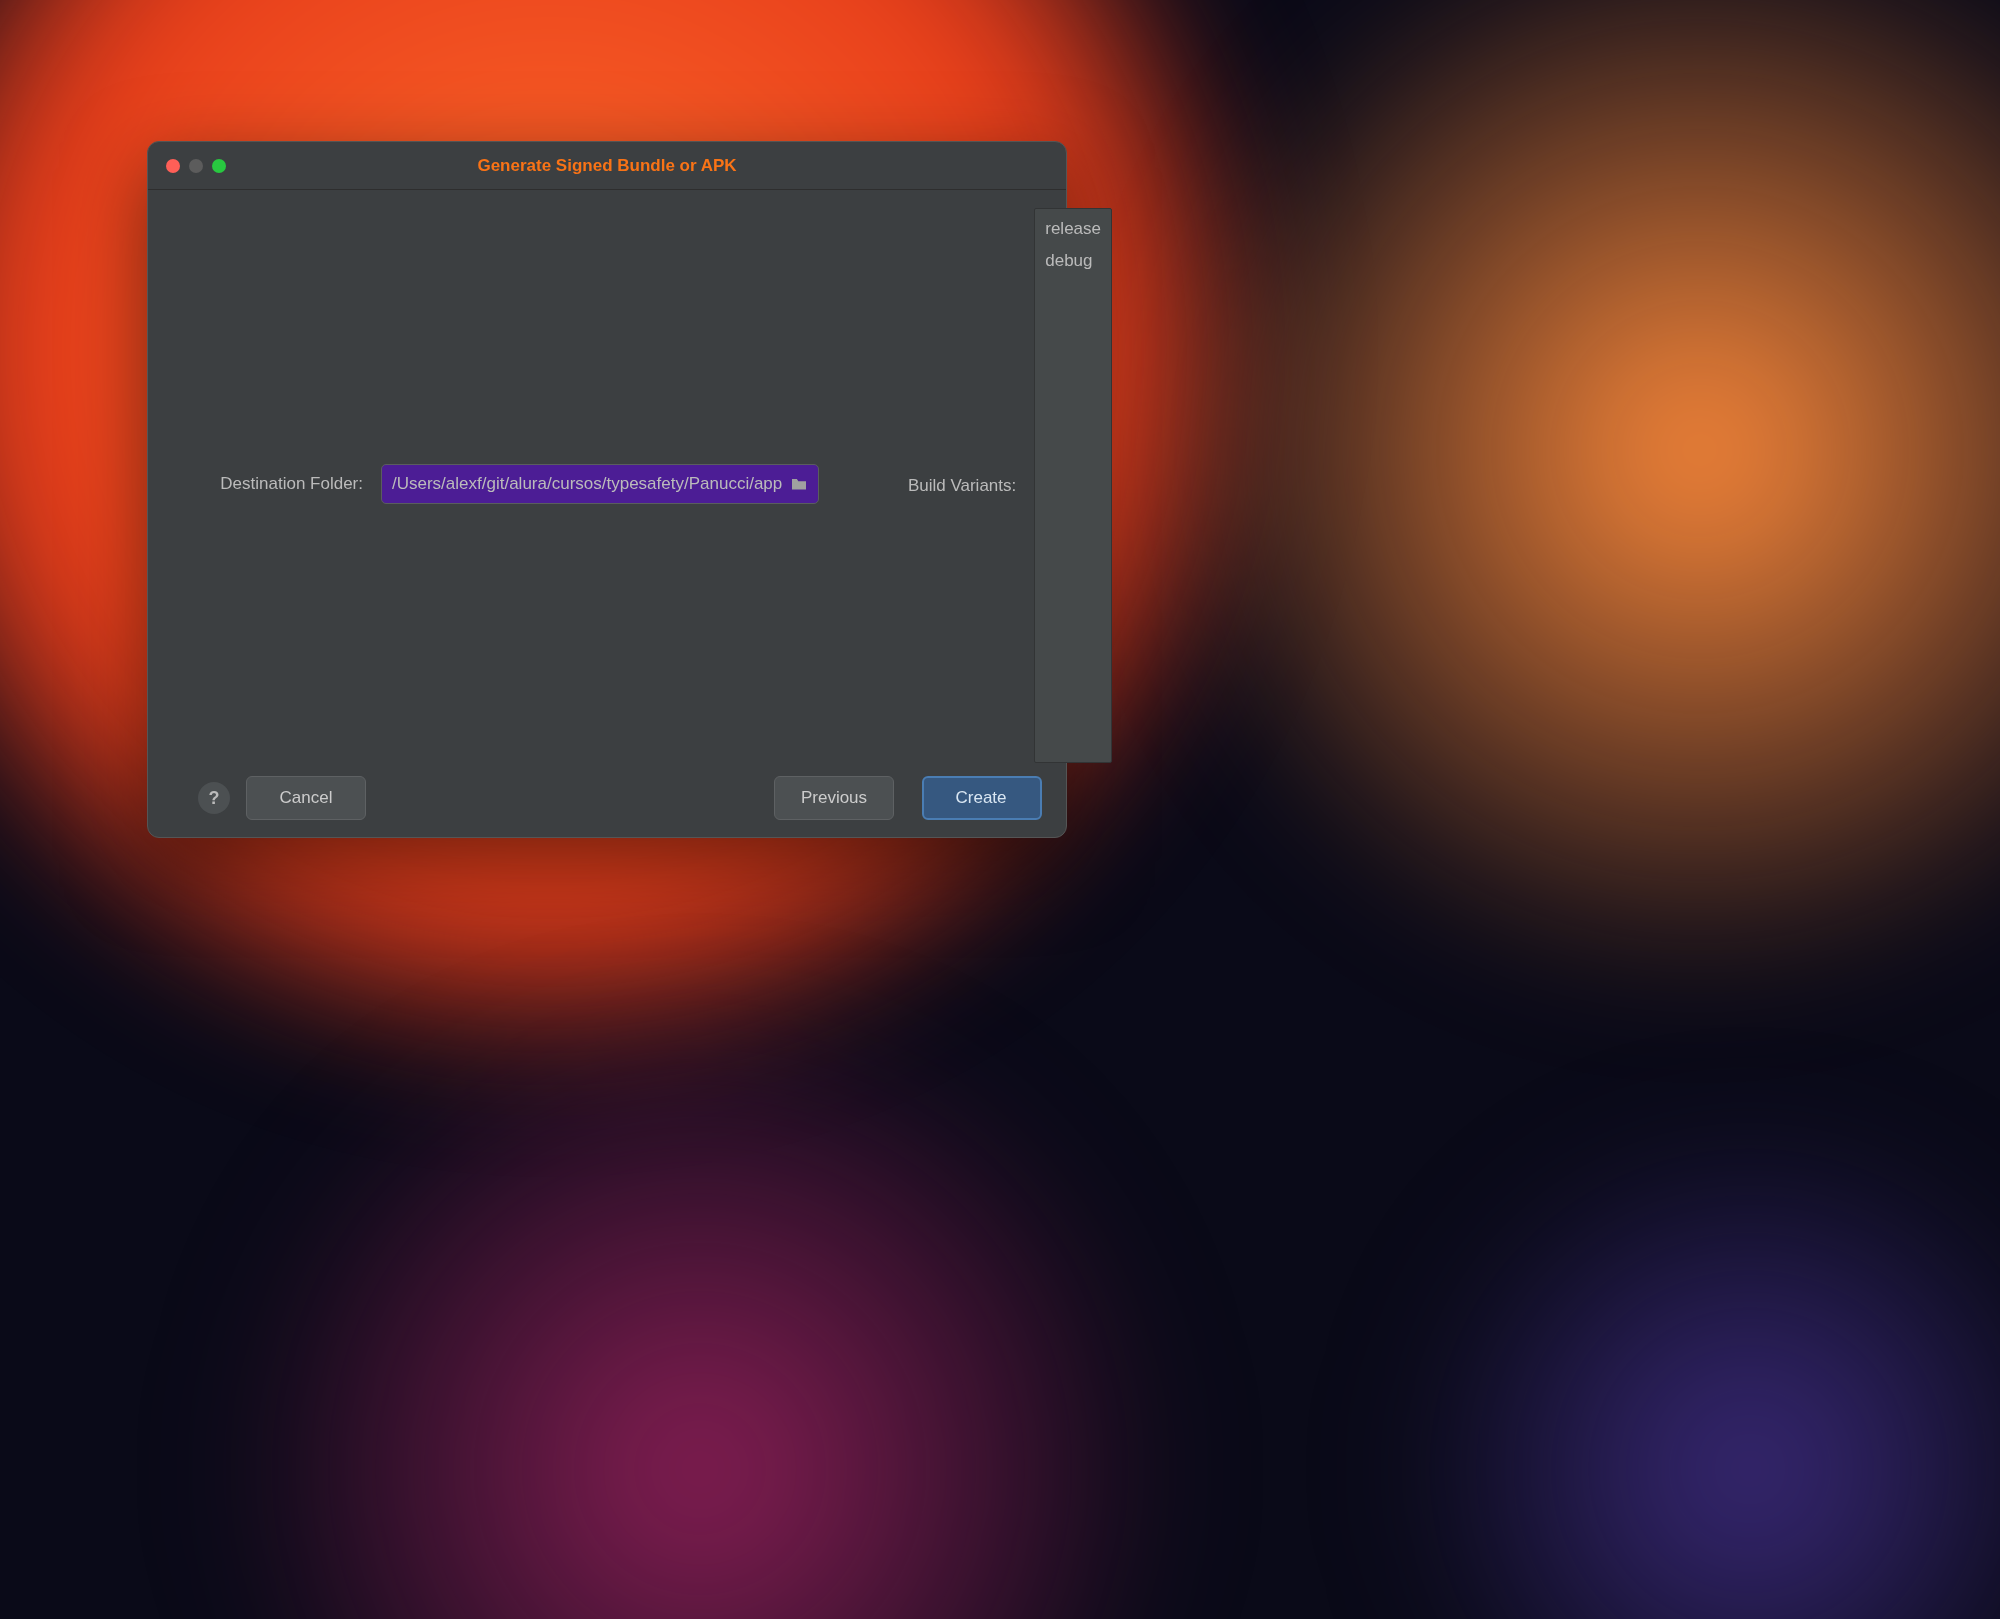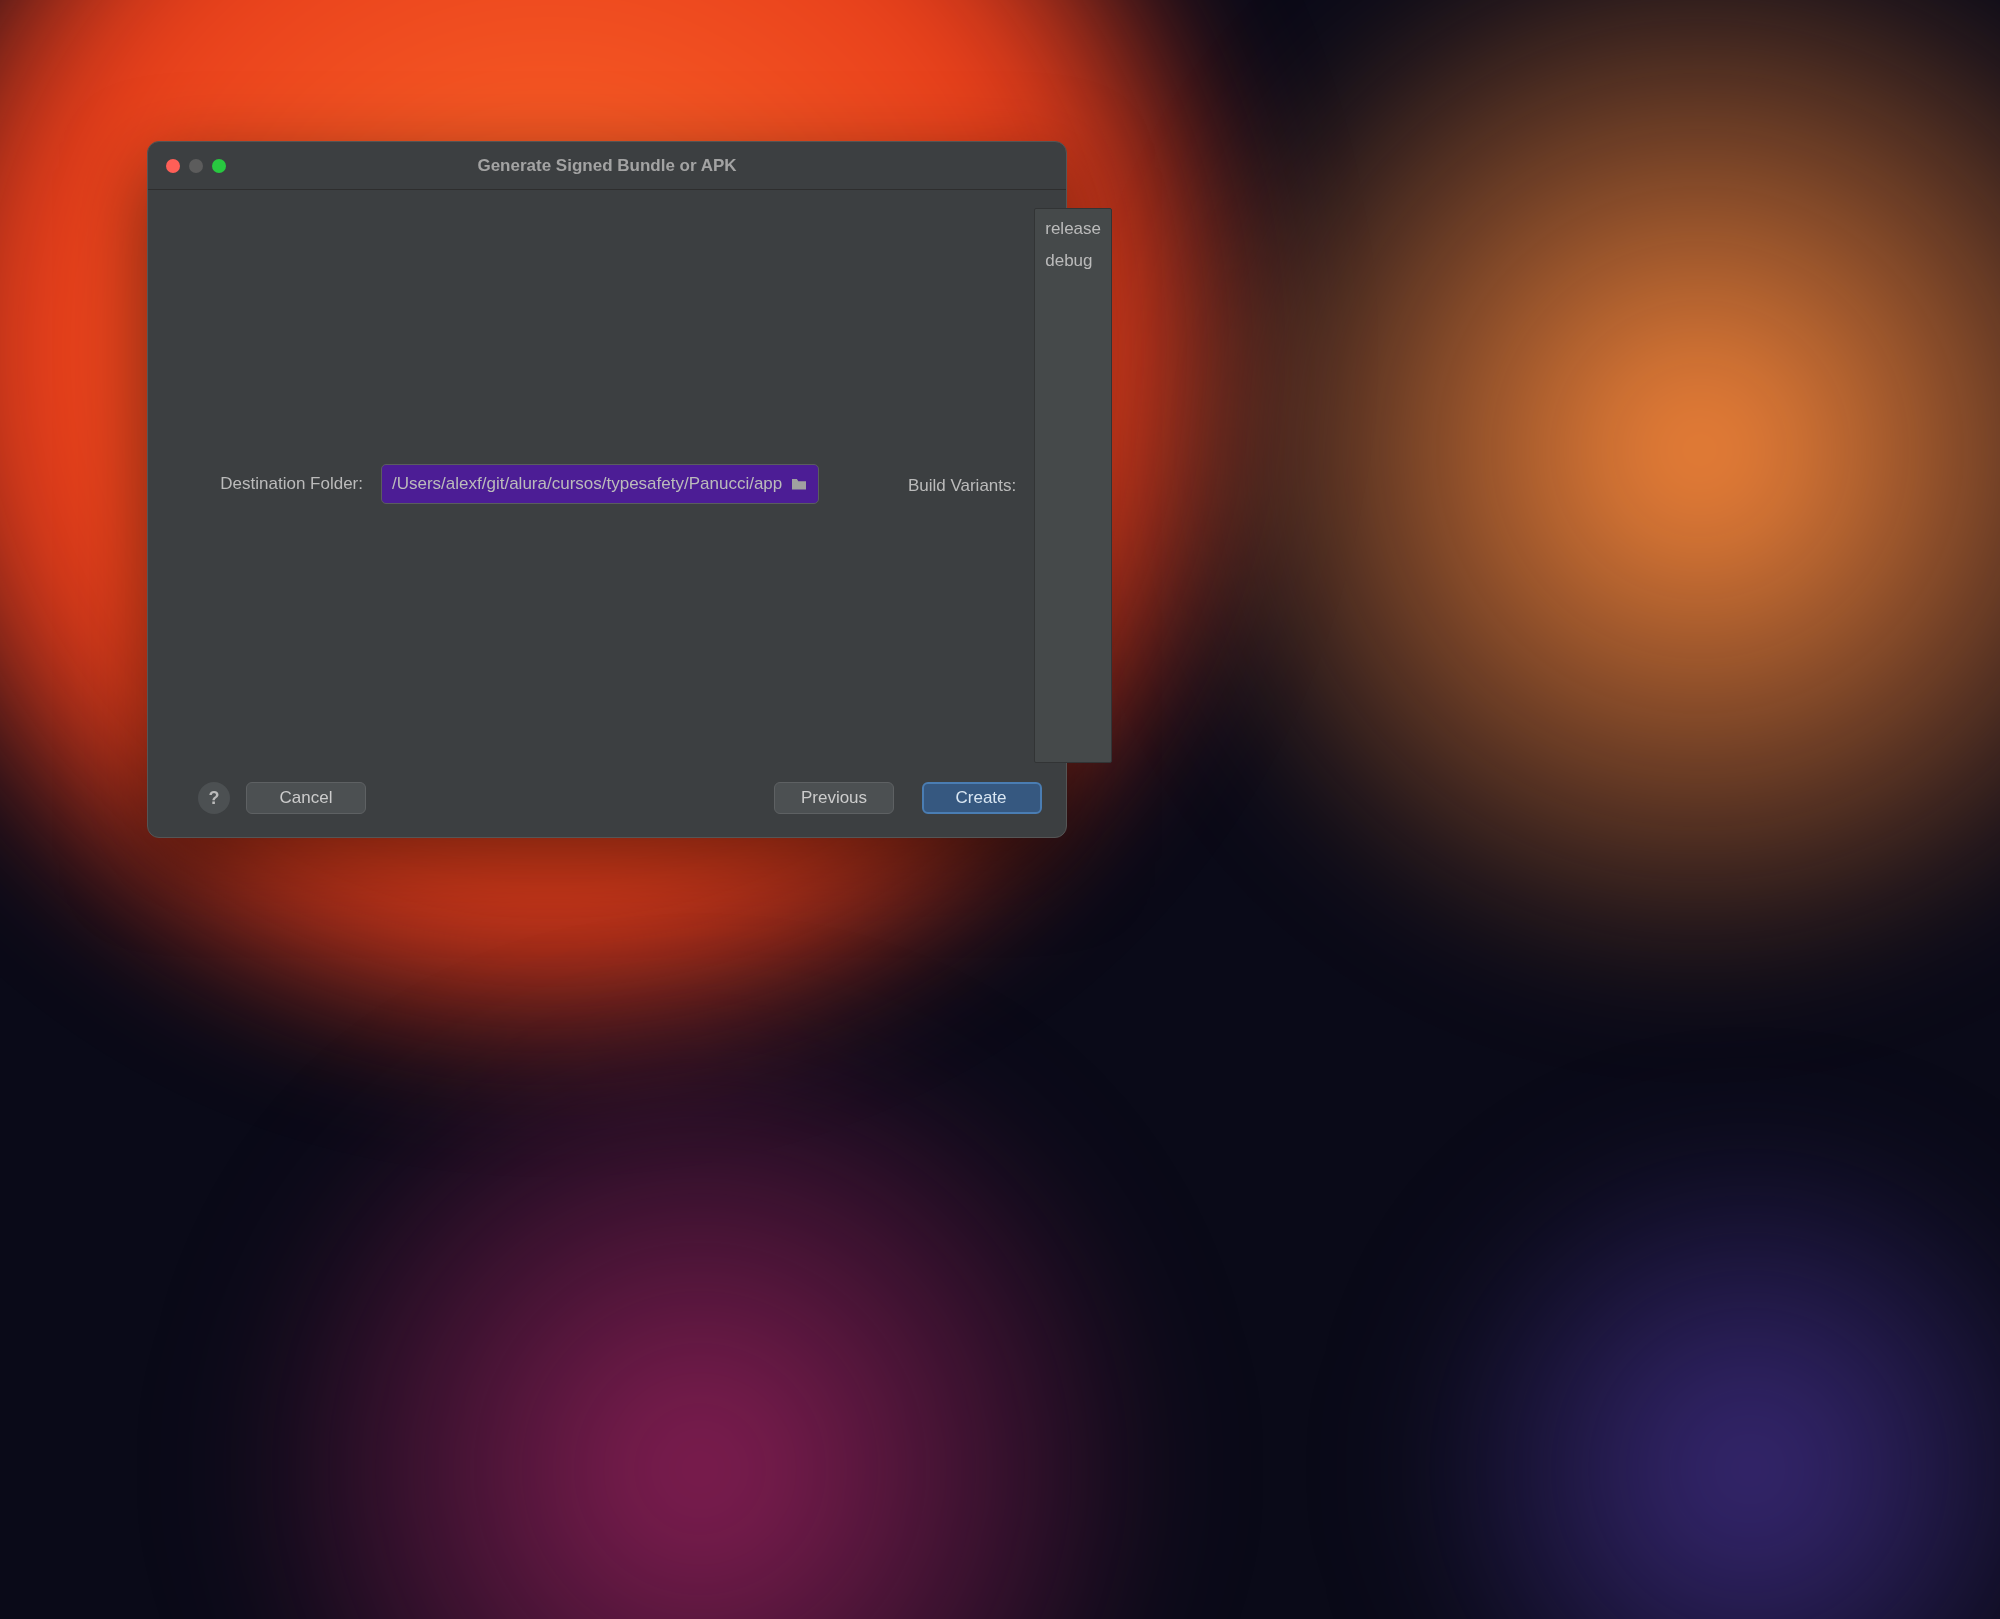--- a/index.html
+++ b/index.html
@@ -50,21 +50,21 @@
     }
     .traffic { display: flex; gap: 9px; padding-left: 18px; }
     .light { width: 14px; height: 14px; border-radius: 50%; }
     .close-light { background: #ff5f57; }
     .min-light { background: #5c5c5c; }
     .zoom-light { background: #28c840; }
     .title-text {
       position: absolute;
       left: 0; right: 0;
       text-align: center;
-      color: #a3a3a3;
+      color: #f97316;
       font-size: 17px;
       font-weight: 600;
       pointer-events: none;
     }
     .content {
       flex: 1;
       padding: 18px 18px 0 18px;
       display: flex;
       flex-direction: row;
     }
@@ -143,21 +143,21 @@
       color: #bbb;
       font-size: 18px;
       font-weight: 600;
       display: flex;
       align-items: center;
       justify-content: center;
       border: none;
       cursor: pointer;
     }
     .btn {
-      height: 32px;
+      height: 44px;
       min-width: 120px;
       padding: 0 22px;
       background: #4c5052;
       border: 1px solid #5e6163;
       border-radius: 6px;
       color: #ccc;
       font-size: 17px;
       cursor: pointer;
     }
     .btn.primary {

